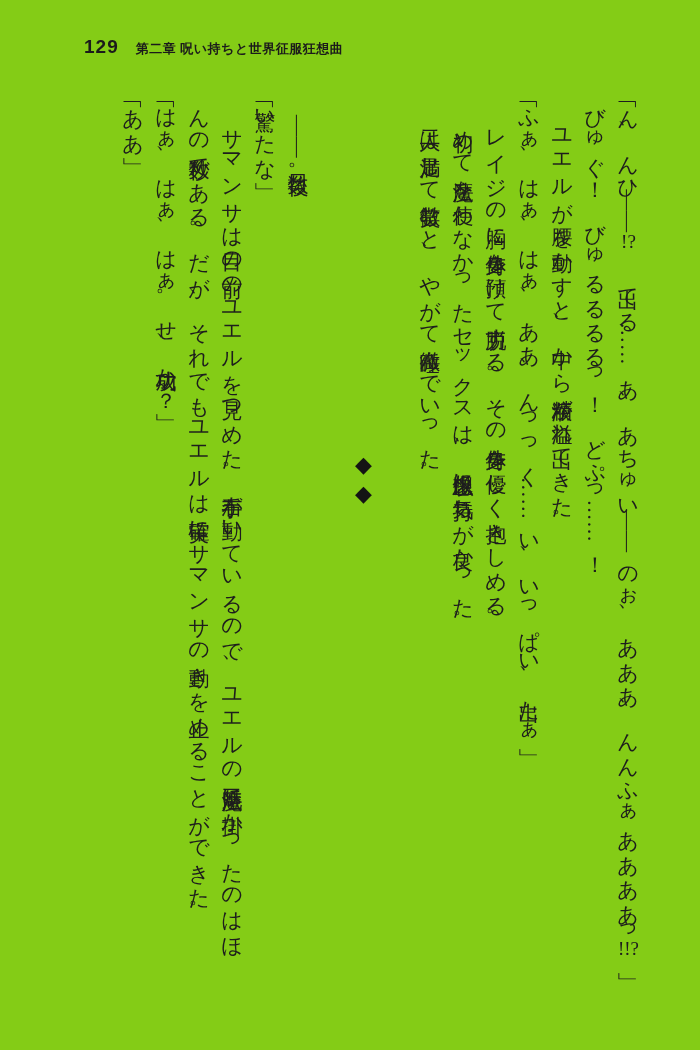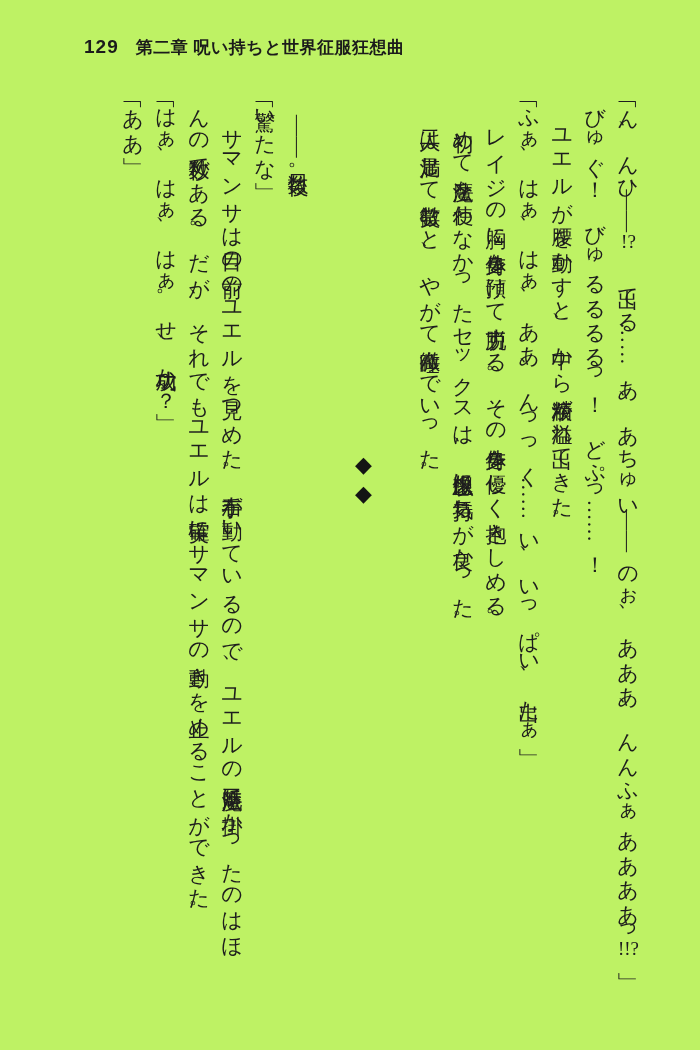--- a/index.html
+++ b/index.html
@@ -4,42 +4,42 @@
 <style>
   html, body {
     margin: 0;
     padding: 0;
     background: #ffffff;
   }
   .page {
     position: relative;
     width: 700px;
     height: 1050px;
-    background: #bef264;
+    background: #84cc16;
     color: #222;
     overflow: hidden;
     font-family: "Liberation Serif", "DejaVu Serif", serif;
   }
   .page-header {
     position: absolute;
     top: 36px;
     left: 84px;
     display: flex;
     align-items: baseline;
     gap: 17px;
     font-family: "Liberation Sans", "DejaVu Sans", sans-serif;
     color: #1b1b1b;
   }
   .page-number {
     font-size: 19px;
     font-weight: 700;
     letter-spacing: 1px;
   }
   .chapter-title {
-    font-size: 17px;
+    font-size: 13px;
     font-weight: 600;
     letter-spacing: 0.5px;
   }
   .text-block {
     position: absolute;
     top: 94px;
     left: 84px;
     width: 561px;
     height: 868px;
     writing-mode: vertical-rl;

